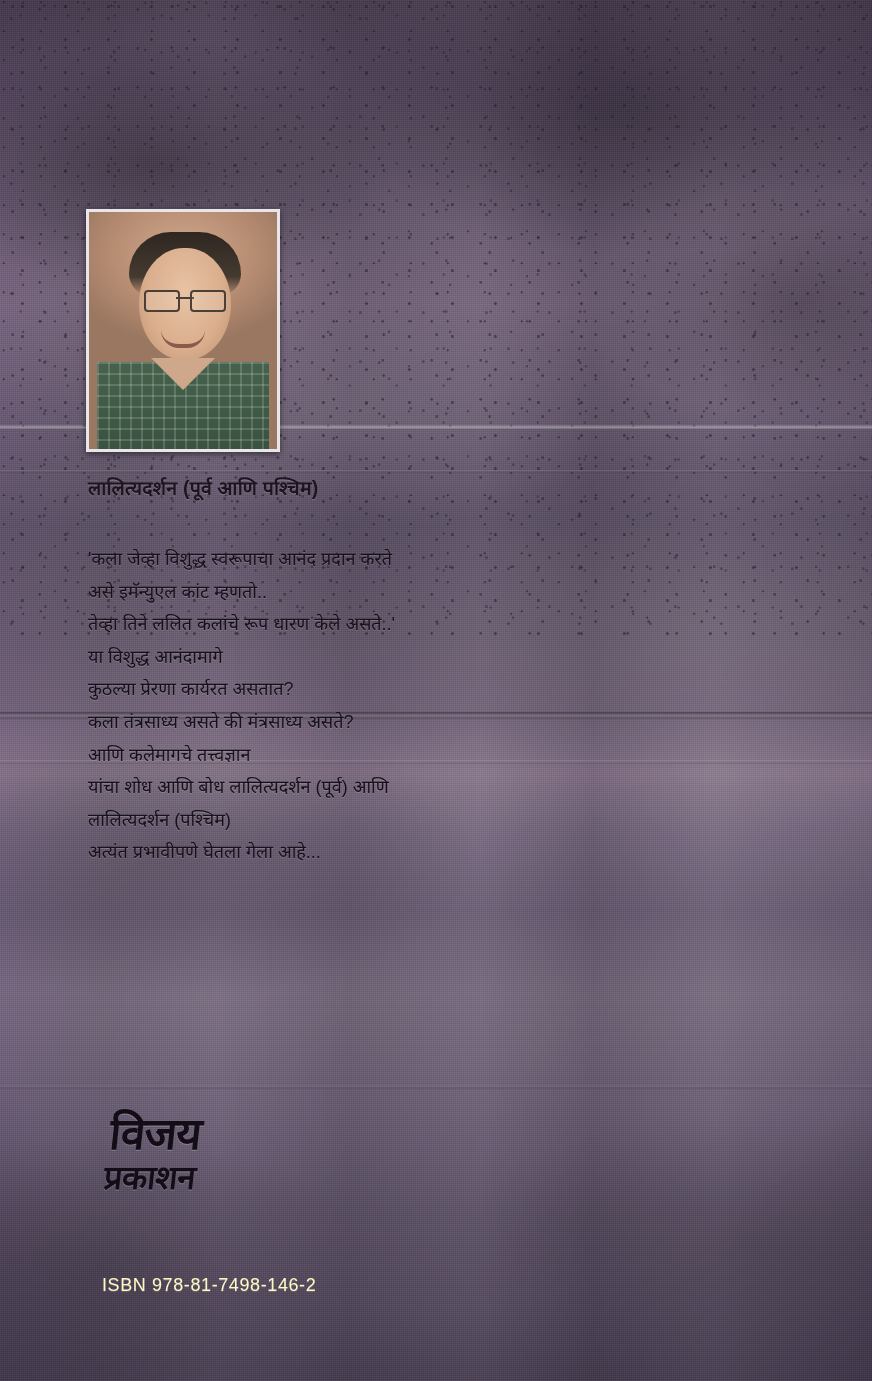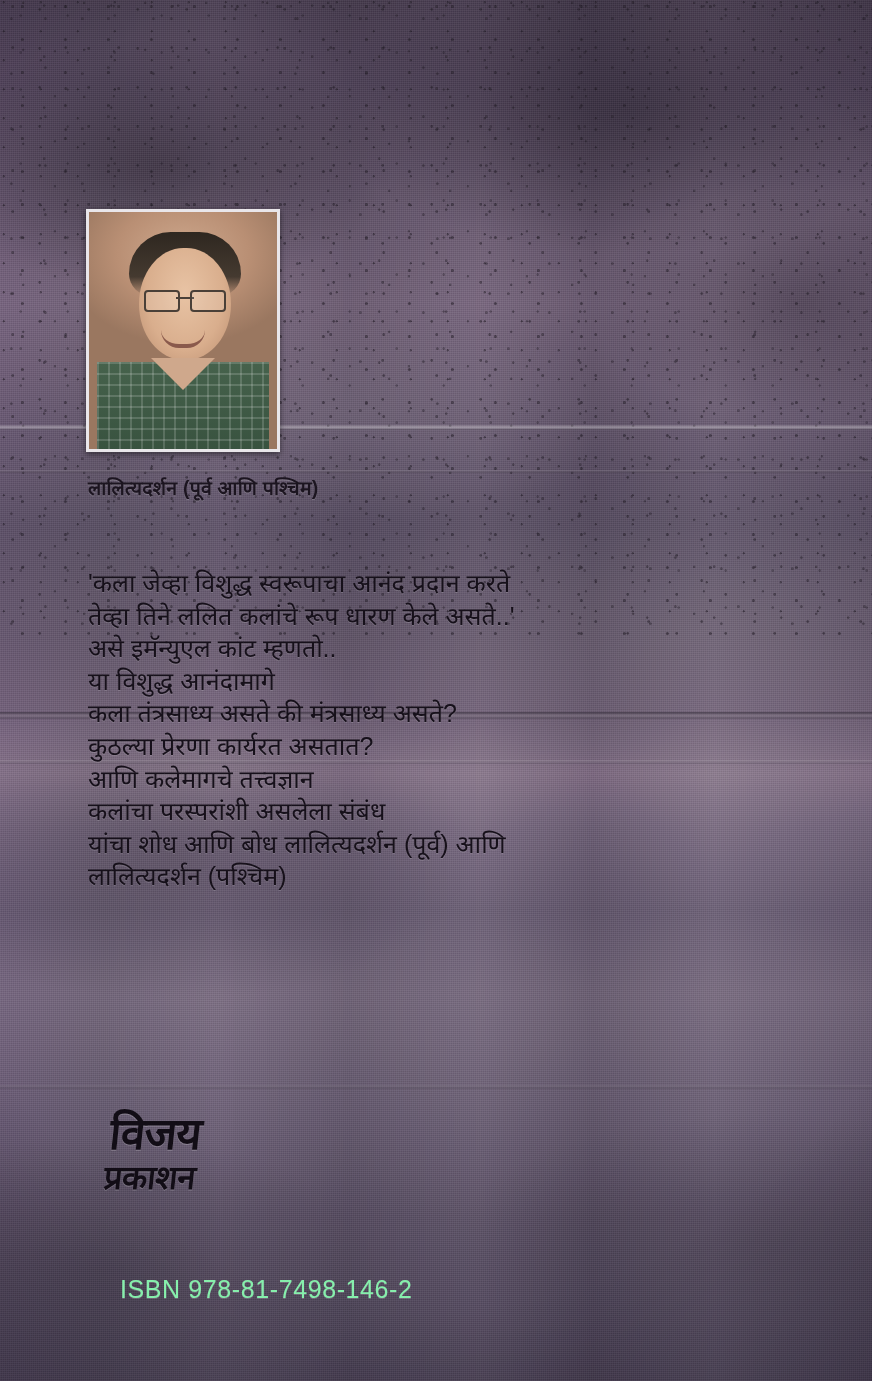--- a/index.html
+++ b/index.html
@@ -205,25 +205,24 @@
     color: #1c1520;
     letter-spacing: 0.2px;
     text-shadow: 0 1px 0 rgba(255,255,255,0.18);
   }
 
   .blurb {
     position: absolute;
     left: 88px;
     top: 543px;
     width: 560px;
-    font-size: 25px;
+    font-size: 18px;
     line-height: 32.6px;
     color: #16101a;
     text-shadow: 0 1px 0 rgba(255,255,255,0.14);
-    margin-top: 24px;
   }
   .blurb div { white-space: nowrap; }
 
   .publisher-logo {
     position: absolute;
     left: 104px;
     top: 1102px;
     width: 130px;
     height: 122px;
     color: #120d16;
@@ -244,24 +243,24 @@
     top: 52px;
     font-size: 33px;
     font-weight: bold;
     letter-spacing: -0.5px;
     transform: skewX(-6deg);
     text-shadow: 0 1px 0 rgba(255,255,255,0.2);
   }
 
   .isbn {
     position: absolute;
-    left: 120px;
+    left: 102px;
     top: 1275px;
-    font-size: 25px;
-    color: #86efac;
+    font-size: 18px;
+    color: #fef9c3;
     letter-spacing: 0.6px;
     text-shadow: 0 1px 0 rgba(255,255,255,0.16);
   }
 </style>
 </head>
 <body>
 
 <div class="page">
 
   <div class="bg-base"></div>
@@ -290,29 +289,29 @@
         <div class="smile"></div>
         <div class="shirt"></div>
         <div class="collar"></div>
       </div>
     </div>
 
     <div class="book-title">लालित्यदर्शन (पूर्व आणि पश्चिम)</div>
 
     <div class="blurb">
       <div>'कला जेव्हा विशुद्ध स्वरूपाचा आनंद प्रदान करते</div>
+      <div>असे इमॅन्युएल कांट म्हणतो..</div>
       <div>तेव्हा तिने ललित कलांचे रूप धारण केले असते..'</div>
-      <div>असे इमॅन्युएल कांट म्हणतो..</div>
       <div>या विशुद्ध आनंदामागे</div>
+      <div>कुठल्या प्रेरणा कार्यरत असतात?</div>
       <div>कला तंत्रसाध्य असते की मंत्रसाध्य असते?</div>
-      <div>कुठल्या प्रेरणा कार्यरत असतात?</div>
       <div>आणि कलेमागचे तत्त्वज्ञान</div>
-      <div>कलांचा परस्परांशी असलेला संबंध</div>
       <div>यांचा शोध आणि बोध लालित्यदर्शन (पूर्व) आणि</div>
       <div>लालित्यदर्शन (पश्चिम)</div>
+      <div>अत्यंत प्रभावीपणे घेतला गेला आहे...</div>
     </div>
 
     <div class="publisher-logo">
       <div class="logo-line1">विजय</div>
       <div class="logo-line2">प्रकाशन</div>
     </div>
 
     <div class="isbn">ISBN 978-81-7498-146-2</div>
 
   </div>

